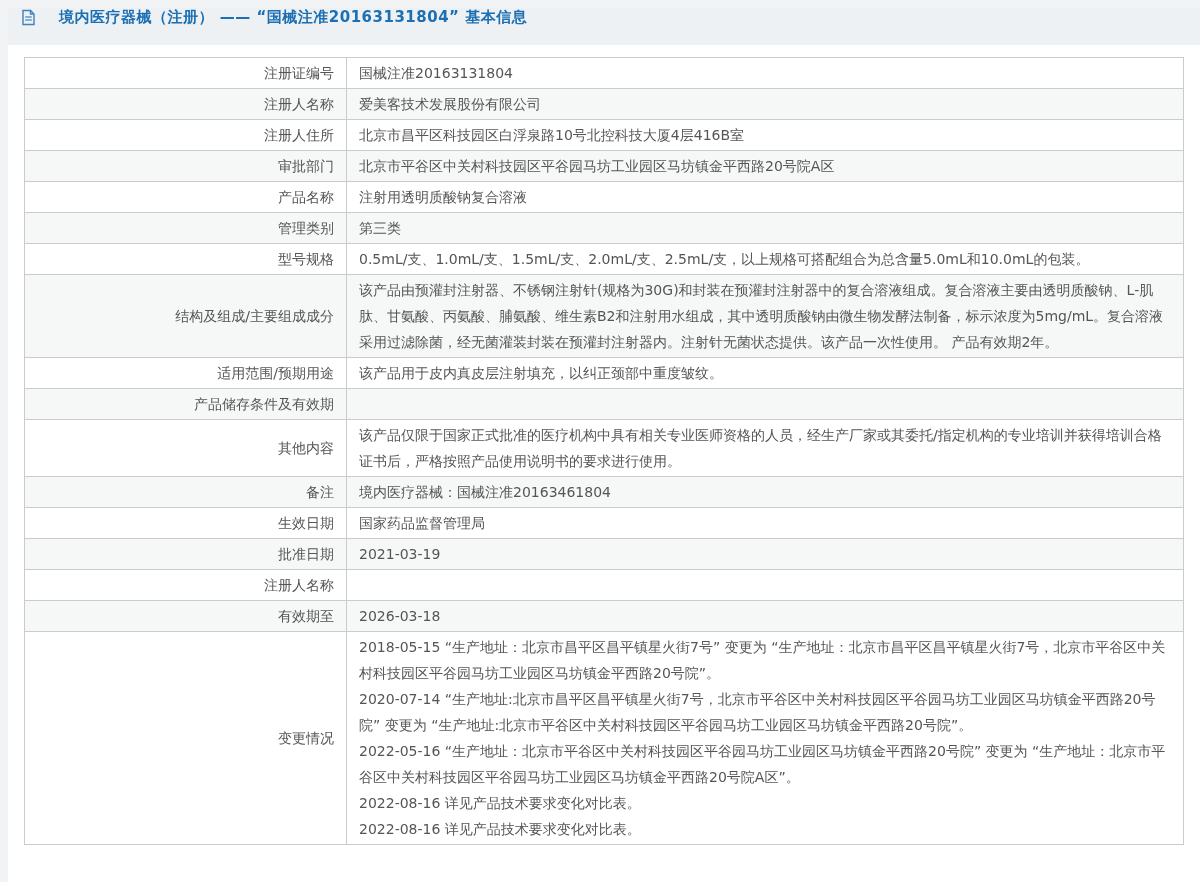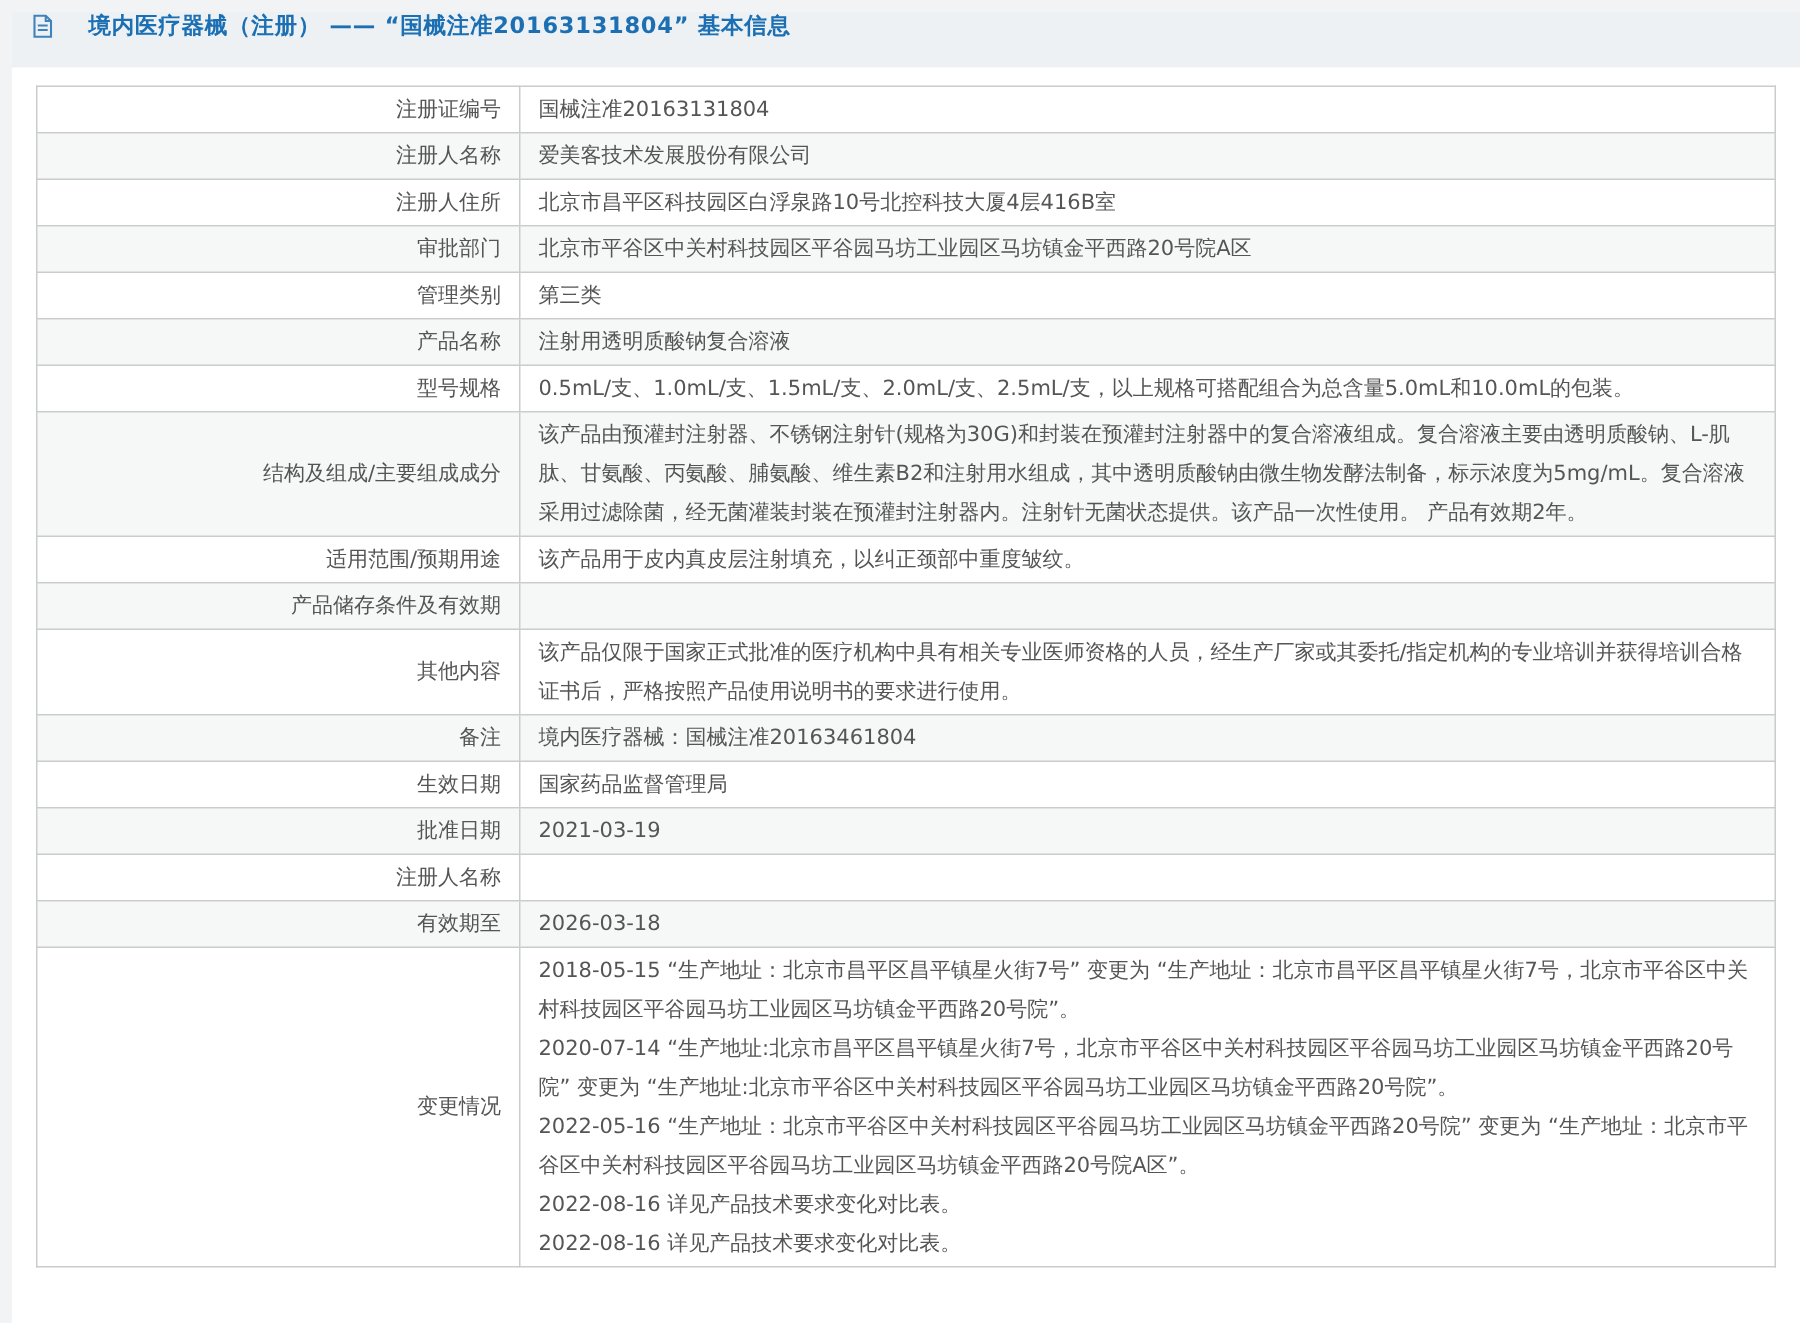--- a/index.html
+++ b/index.html
@@ -86,26 +86,26 @@
         </tr>
         <tr>
           <td class="lbl">注册人住所</td>
           <td class="val">北京市昌平区科技园区白浮泉路10号北控科技大厦4层416B室</td>
         </tr>
         <tr>
           <td class="lbl">审批部门</td>
           <td class="val">北京市平谷区中关村科技园区平谷园马坊工业园区马坊镇金平西路20号院A区</td>
         </tr>
         <tr>
+          <td class="lbl">产品名称</td>
+          <td class="val">注射用透明质酸钠复合溶液</td>
+        </tr>
+        <tr>
           <td class="lbl">管理类别</td>
           <td class="val">第三类</td>
-        </tr>
-        <tr>
-          <td class="lbl">产品名称</td>
-          <td class="val">注射用透明质酸钠复合溶液</td>
         </tr>
         <tr>
           <td class="lbl">型号规格</td>
           <td class="val">0.5mL/支、1.0mL/支、1.5mL/支、2.0mL/支、2.5mL/支，以上规格可搭配组合为总含量5.0mL和10.0mL的包装。</td>
         </tr>
         <tr>
           <td class="lbl">结构及组成/主要组成成分</td>
           <td class="val">该产品由预灌封注射器、不锈钢注射针(规格为30G)和封装在预灌封注射器中的复合溶液组成。复合溶液主要由透明质酸钠、L-肌肽、甘氨酸、丙氨酸、脯氨酸、维生素B2和注射用水组成，其中透明质酸钠由微生物发酵法制备，标示浓度为5mg/mL。复合溶液采用过滤除菌，经无菌灌装封装在预灌封注射器内。注射针无菌状态提供。该产品一次性使用。 产品有效期2年。</td>
         </tr>
         <tr>

